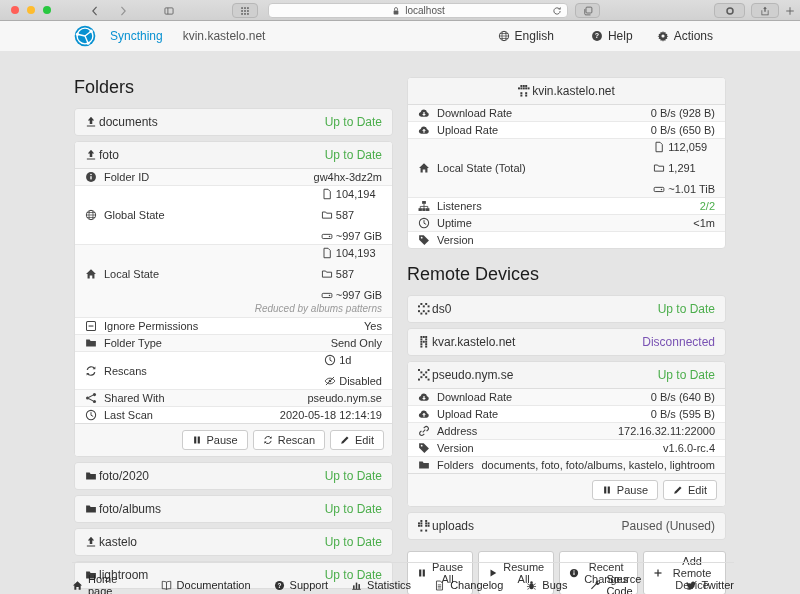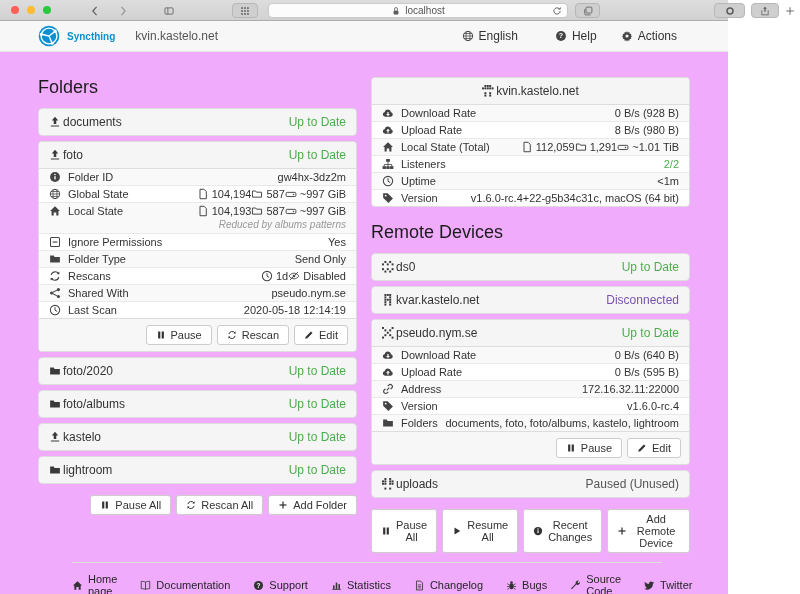--- a/index.html
+++ b/index.html
@@ -1,18 +1,18 @@
 <!DOCTYPE html>
 <html><head>
 <meta charset="utf-8">
 <style>
   * { box-sizing: border-box; margin: 0; padding: 0; }
   html,body { width:800px; height:594px; overflow:hidden; background:#fff;
     font-family:"Liberation Sans", sans-serif; font-size:11px; color:#333; }
-  #app { position:relative; width:728px; height:594px; background:#f0abfc; }
+  #app { position:relative; width:800px; height:594px; background:#e5e5e5; }
 
   
   .chrome { position:relative; height:21px; background:linear-gradient(#dddddd,#d1d1d1);
     border-bottom:1px solid #adadad; }
   .tl { position:absolute; top:6px; width:8px; height:8px; border-radius:50%; }
   .tl1{left:11px} .tl2{left:27px} .tl3{left:43px}
   .chrome .ic { color:#5b5b5b; display:inline-flex; }
   .chrome .ic svg { width:10px; height:10px; }
   .cbtn { position:absolute; top:3px; height:15px; display:flex; align-items:center;
     justify-content:center; border-radius:4px; }
@@ -22,21 +22,21 @@
   .extb{left:714px; width:31px} .shareb{left:751px; width:28px} .plusb{left:782px; width:16px}
   .urlfield { position:absolute; left:268px; top:3px; width:300px; height:15px;
     background:#fcfcfc; border:1px solid #c9c9c9; border-radius:4px;
     display:flex; align-items:center; justify-content:center; gap:4px; color:#555; font-size:10px; }
   .urlfield .refresh { position:absolute; right:5px; top:2px; }
 
   
   .navbar { height:31px; background:#f7f7f7; border-bottom:1px solid #e5e5e5;
     display:flex; align-items:center; }
   .nav-inner { width:652px; margin:0 auto; display:flex; align-items:center; }
-  .brand { font-size:10px; font-weight:bold; color:#0891d1; margin-left:7px; }
+  .brand { font-size:12px; font-weight:normal; color:#0891d1; margin-left:14px; }
   .devname { font-size:12px; color:#555; margin-left:20px; }
   .menus { margin-left:auto; display:flex; gap:24px; }
   .navitem { display:inline-flex; align-items:center; gap:5px; font-size:12px;
     color:#333; cursor:pointer; }
   .navitem .ic { color:#444; display:inline-flex; }
   .ic svg { width:12px; height:12px; display:block; }
   [data-name="caret-down-icon"] svg { width:8px; height:8px; }
 
   
   .content { width:652px; margin:0 auto; padding-top:25px; display:flex; gap:14px; }
@@ -49,21 +49,21 @@
   .phead .ic { color:#3a3a3a; }
   .pname { font-size:12px; color:#333; }
   .status { margin-left:auto; font-size:12px; }
   .pbody { border-top:1px solid #ddd; font-size:11px; }
   .drow:nth-child(odd) { background:#f9f9f9; }
   .drow + .drow { border-top:1px solid #e9e9e9; }
   .dline { display:flex; justify-content:space-between; align-items:center; padding:2px 10px; }
   .dlab { display:inline-flex; align-items:center; gap:7px; color:#333; }
   .dlab .ic { color:#444; }
   .val { text-align:right; color:#333; }
-  .parts { display:inline-flex; gap:0; align-items:flex-start; }
+  .parts { display:inline-flex; gap:9px; align-items:flex-start;flex-direction:column; }
   .part { display:inline-flex; gap:3px; align-items:center; }
   .part .ic { color:#444; }
   .note { text-align:right; font-style:italic; color:#999; font-size:10px; padding:0 10px 3px; }
   .pfoot { display:flex; justify-content:flex-end; gap:5px; padding:6px 8px;
     background:#f7f7f7; border-top:1px solid #ddd; }
   .btn { display:inline-flex; align-items:center; gap:5px; background:#fff; border:1px solid #ccc;
     border-radius:3px; padding:3px 9px; font-size:11px; color:#333;
     font-family:"Liberation Sans", sans-serif; cursor:pointer; }
   .btn .ic { color:#333; }
   .btn .ic svg { width:10px; height:10px; }
@@ -592,21 +592,21 @@
               <div class="dline">
                 <span class="dlab">
                   <span class="ic" data-name="cloud-up-icon">
                     <svg viewBox="0 0 16 16" fill="currentColor">
                       <path d="M4.2 13a3.3 3.3 0 0 1-.6-6.5A4.3 4.3 0 0 1 12 7.1 3 3 0 0 1 11.8 13z"></path>
                       <path d="M8 6.2l2.6 2.7H8.8v2.7H7.2V8.9H5.4z" fill="#fff"></path>
                     </svg>
                   </span>
                   <span data-name="detail-label">Upload Rate</span>
                 </span>
-                <span class="val" data-name="detail-value">8 B/s (980 B)</span>
+                <span class="val" data-name="detail-value">0 B/s (650 B)</span>
               </div>
             </div>
             <div class="drow" data-name="detail-row-local-state-total">
               <div class="dline">
                 <span class="dlab">
                   <span class="ic" data-name="home-icon">
                     <svg viewBox="0 0 16 16" fill="currentColor">
                       <path d="M8 1.8L14.6 8h-2v6H9.7v-4H6.3v4H3.4V8h-2z"></path>
                     </svg>
                   </span>
@@ -676,21 +676,20 @@
               <div class="dline">
                 <span class="dlab">
                   <span class="ic" data-name="tag-icon">
                     <svg viewBox="0 0 16 16" fill="currentColor">
                       <path d="M1.5 1.5h6.1l7 7-6.1 6.1-7-7z"></path>
                       <circle cx="4.9" cy="4.9" r="1.2" fill="#fff"></circle>
                     </svg>
                   </span>
                   <span data-name="detail-label">Version</span>
                 </span>
-                <span class="val" data-name="detail-value">v1.6.0-rc.4+22-g5b34c31c, macOS (64 bit)</span>
               </div>
             </div>
           </div>
         </div>
       <h3 class="h-remote" data-name="remote-devices-heading">Remote Devices</h3>
       <div id="remote-list">
           <div class="panel" data-name="device-panel-ds0">
             <div class="phead" data-name="device-header-ds0">
               <span class="ic" data-name="device-identicon">
                 <svg viewBox="0 0 13.5 13.5" width="12" height="12" fill="#3a3a3a">

